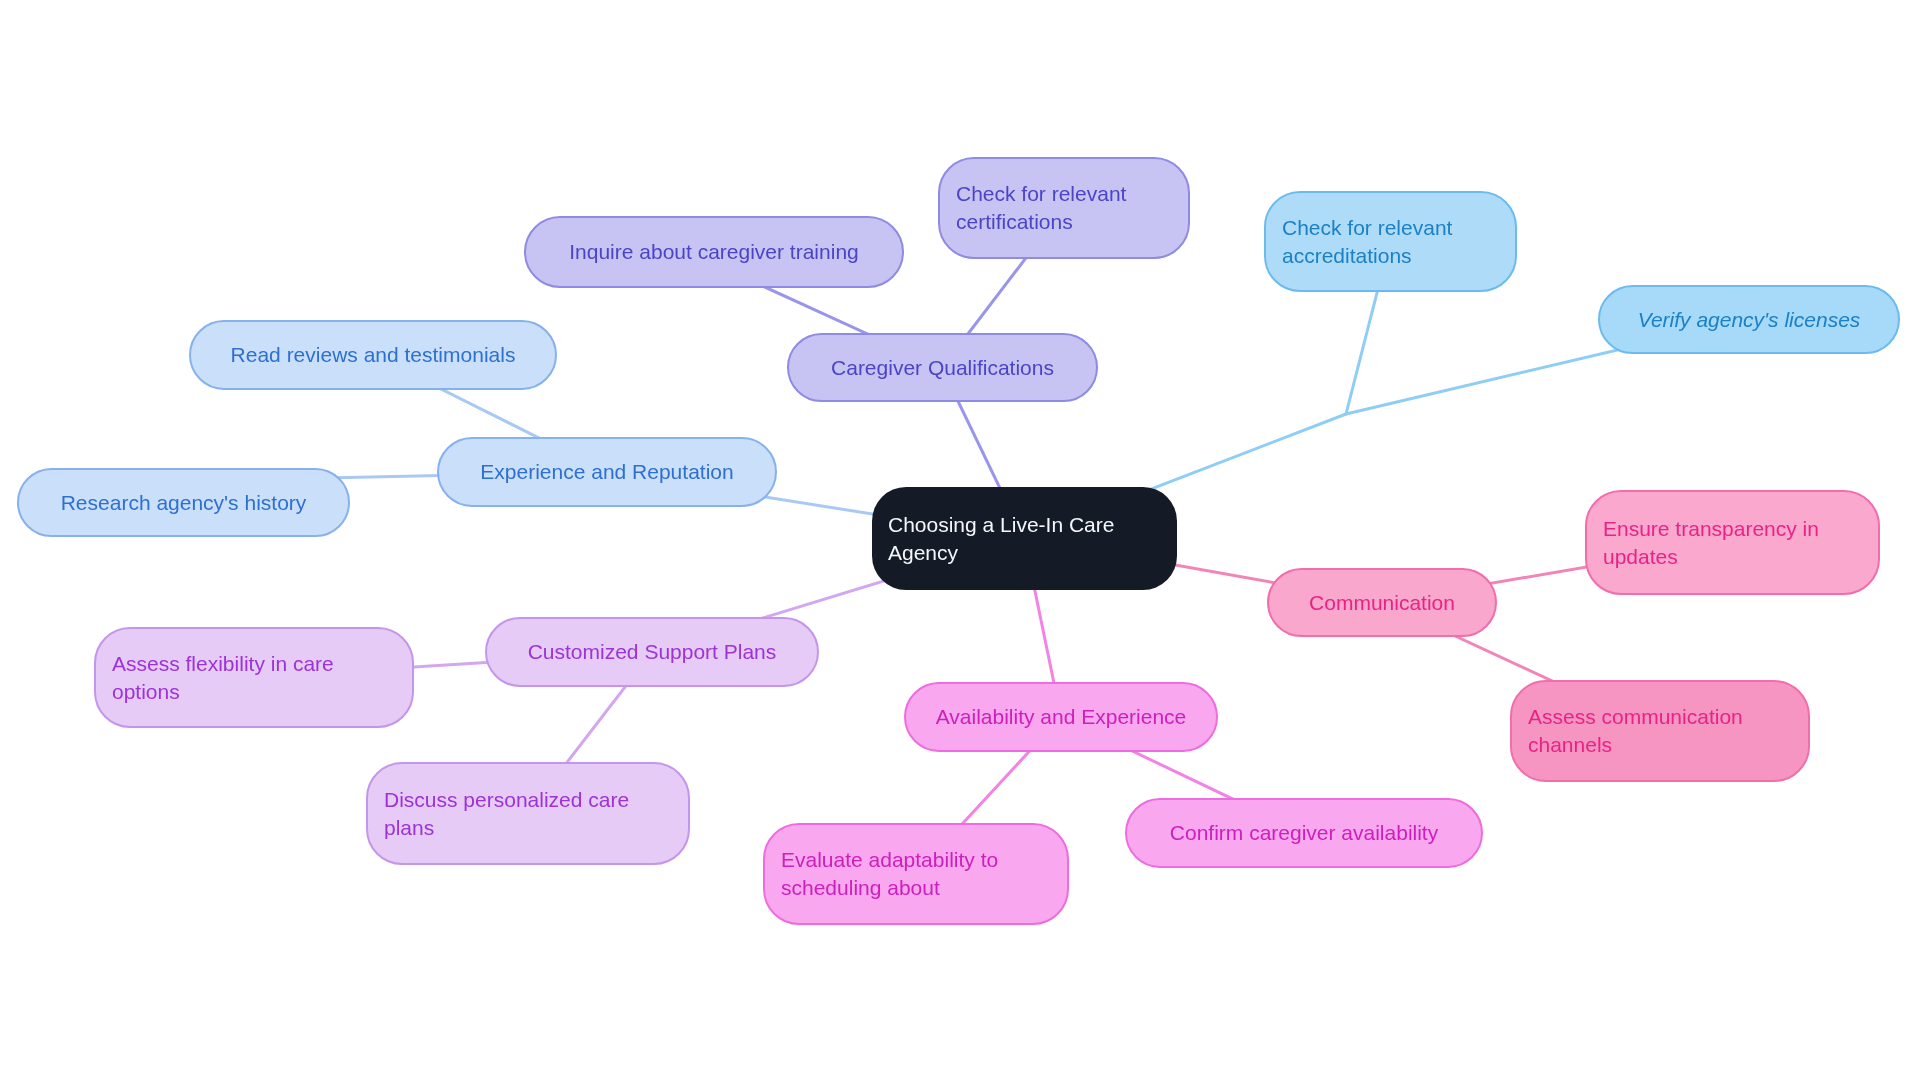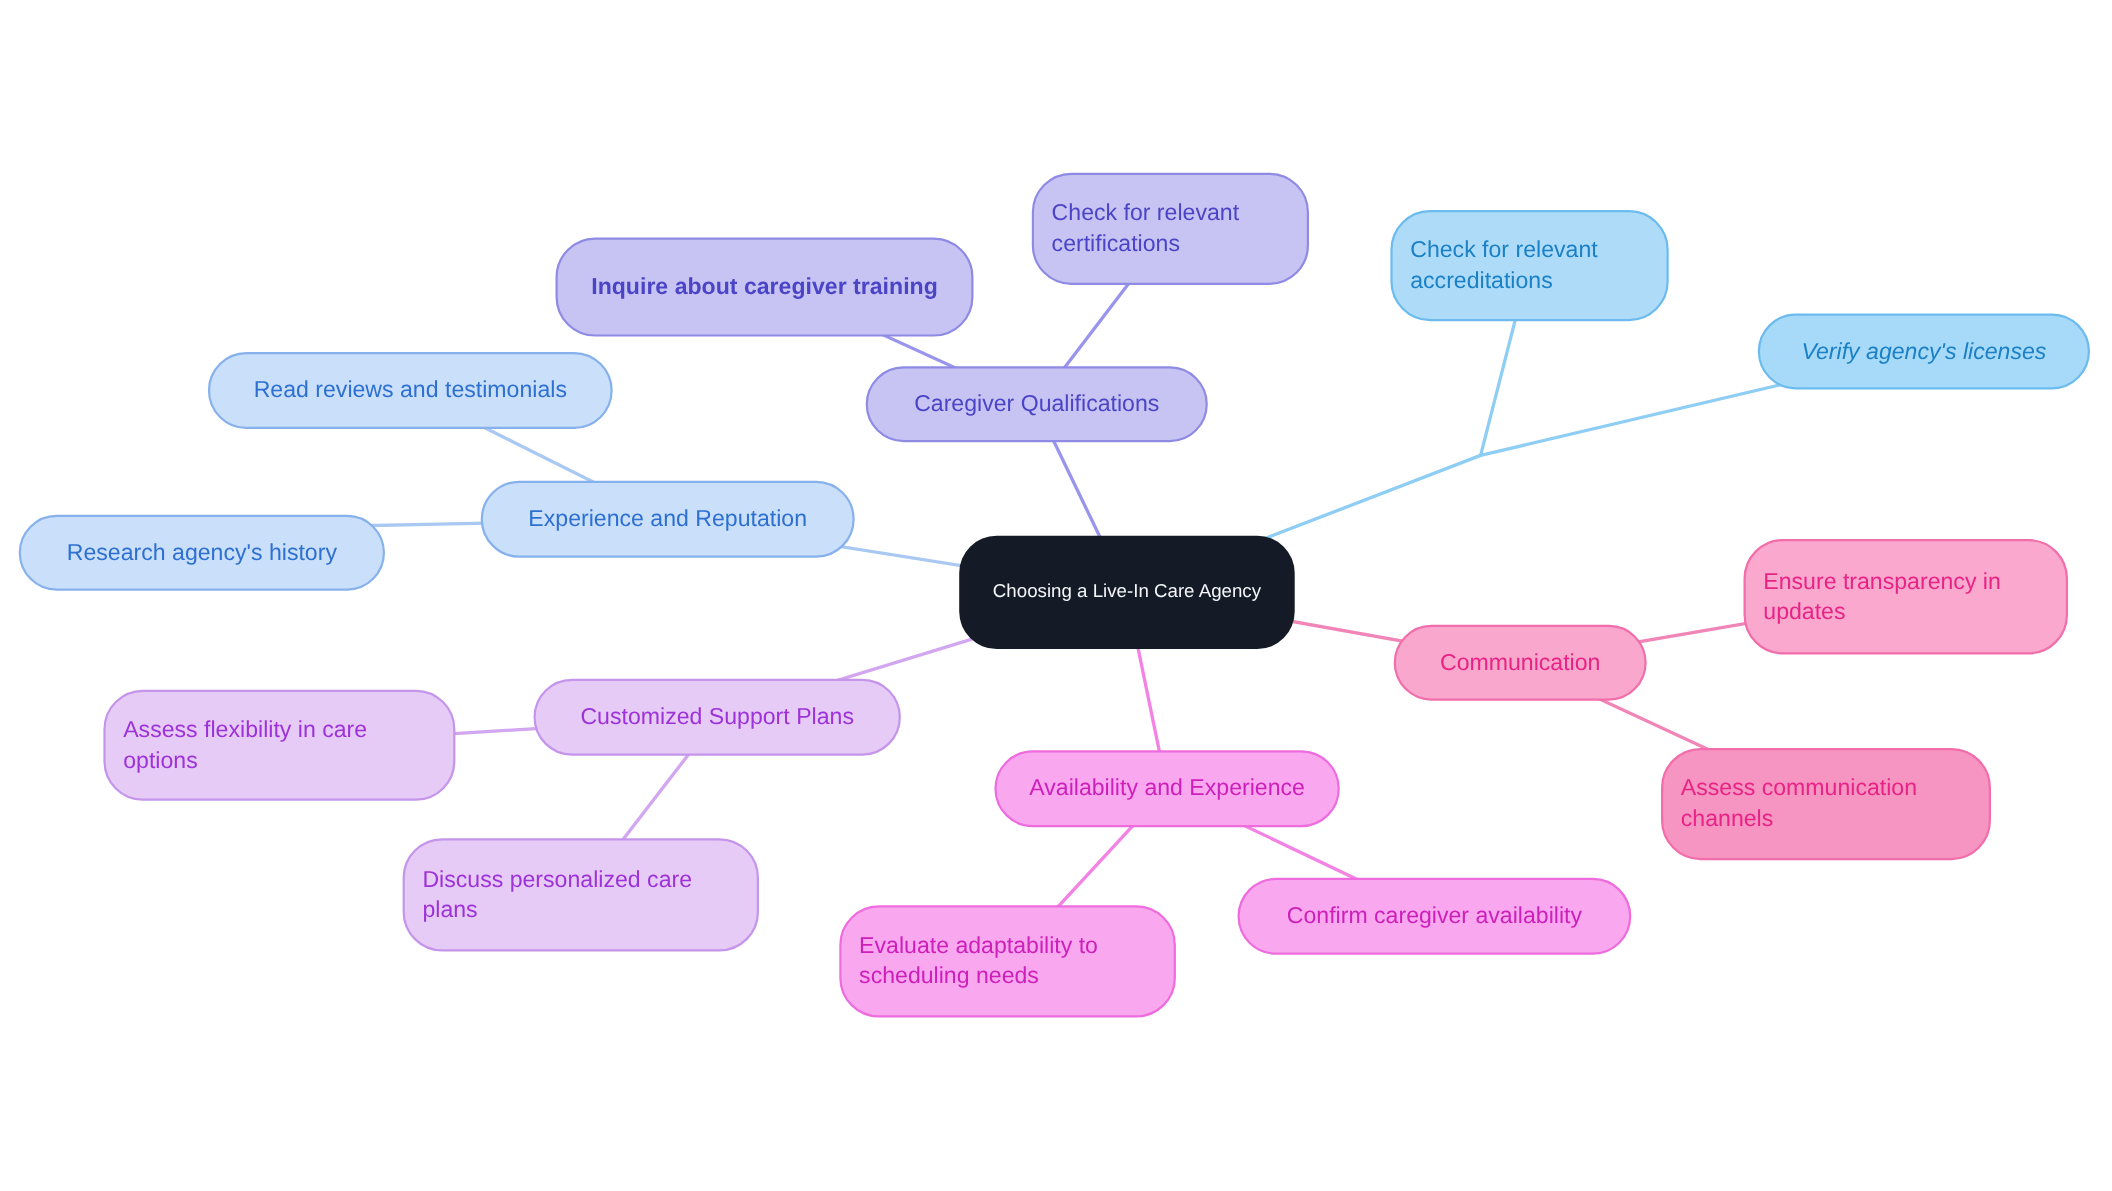--- a/index.html
+++ b/index.html
@@ -34,21 +34,21 @@
     border: 2px solid var(--border, #ccc);
     color: var(--text, #333);
     font-size: 21px;
     line-height: 1.33;
     cursor: default;
   }
   .one-line { white-space: nowrap; padding: 6px 8px; }
   .central-node {
     border: none;
     border-radius: 34px;
-    font-size: 17px;
+    font-size: 21px;
     z-index: 2;
   }
   .node-label { display: inline-block; }
 </style>
 </head>
 <body>
 
 <div class="canvas">
 
   <svg class="edges" viewBox="0 0 1920 1083" xmlns="http://www.w3.org/2000/svg">
@@ -81,21 +81,21 @@
   <div class="node central-node" style="left: 872px; top: 487px; width: 305px; height: 103px; --bg: #141b26; --text: #f5f7fa;">
     <span class="node-label">Choosing a Live-In Care Agency</span>
   </div>
 
   <div class="node one-line" style="left: 787px; top: 333px; width: 311px; height: 69px; --bg: #c7c4f3; --border: #8f8ae4; --text: #4b44c7;">
     <span class="node-label">Caregiver Qualifications</span>
   </div>
   <div class="node" style="left: 938px; top: 157px; width: 252px; height: 102px; --bg: #c7c4f3; --border: #8f8ae4; --text: #4b44c7;">
     <span class="node-label">Check for relevant certifications</span>
   </div>
-  <div class="node one-line" style="left: 505px; top: 216px; width: 380px; height: 90px; font-weight: bold; --bg: #c7c4f3; --border: #8f8ae4; --text: #4b44c7;">
+  <div class="node one-line" style="left: 524px; top: 216px; width: 380px; height: 72px; --bg: #c7c4f3; --border: #8f8ae4; --text: #4b44c7;">
     <span class="node-label">Inquire about caregiver training</span>
   </div>
 
   <div class="node" style="left: 1264px; top: 191px; width: 253px; height: 101px; --bg: #aedcf8; --border: #6cbbee; --text: #1b80c6;">
     <span class="node-label">Check for relevant accreditations</span>
   </div>
   <div class="node one-line" style="left: 1598px; top: 285px; width: 302px; height: 69px; font-style: italic; --bg: #a7daf8; --border: #6cbbee; --text: #1b80c6;">
     <span class="node-label">Verify agency's licenses</span>
   </div>
 
@@ -126,19 +126,19 @@
     <span class="node-label">Assess flexibility in care options</span>
   </div>
   <div class="node" style="left: 366px; top: 762px; width: 324px; height: 103px; --bg: #e5cbf6; --border: #c495ea; --text: #9d32d8;">
     <span class="node-label">Discuss personalized care plans</span>
   </div>
 
   <div class="node one-line" style="left: 904px; top: 682px; width: 314px; height: 70px; --bg: #f9a7ee; --border: #ee6cdd; --text: #cd1fba;">
     <span class="node-label">Availability and Experience</span>
   </div>
   <div class="node" style="left: 763px; top: 823px; width: 306px; height: 102px; --bg: #f9a7ee; --border: #ee6cdd; --text: #cd1fba;">
-    <span class="node-label">Evaluate adaptability to scheduling needs</span>
+    <span class="node-label">Evaluate adaptability to scheduling about</span>
   </div>
   <div class="node one-line" style="left: 1125px; top: 798px; width: 358px; height: 70px; --bg: #f9a7ee; --border: #ee6cdd; --text: #cd1fba;">
     <span class="node-label">Confirm caregiver availability</span>
   </div>
 
 </div>
 
 </body></html>

